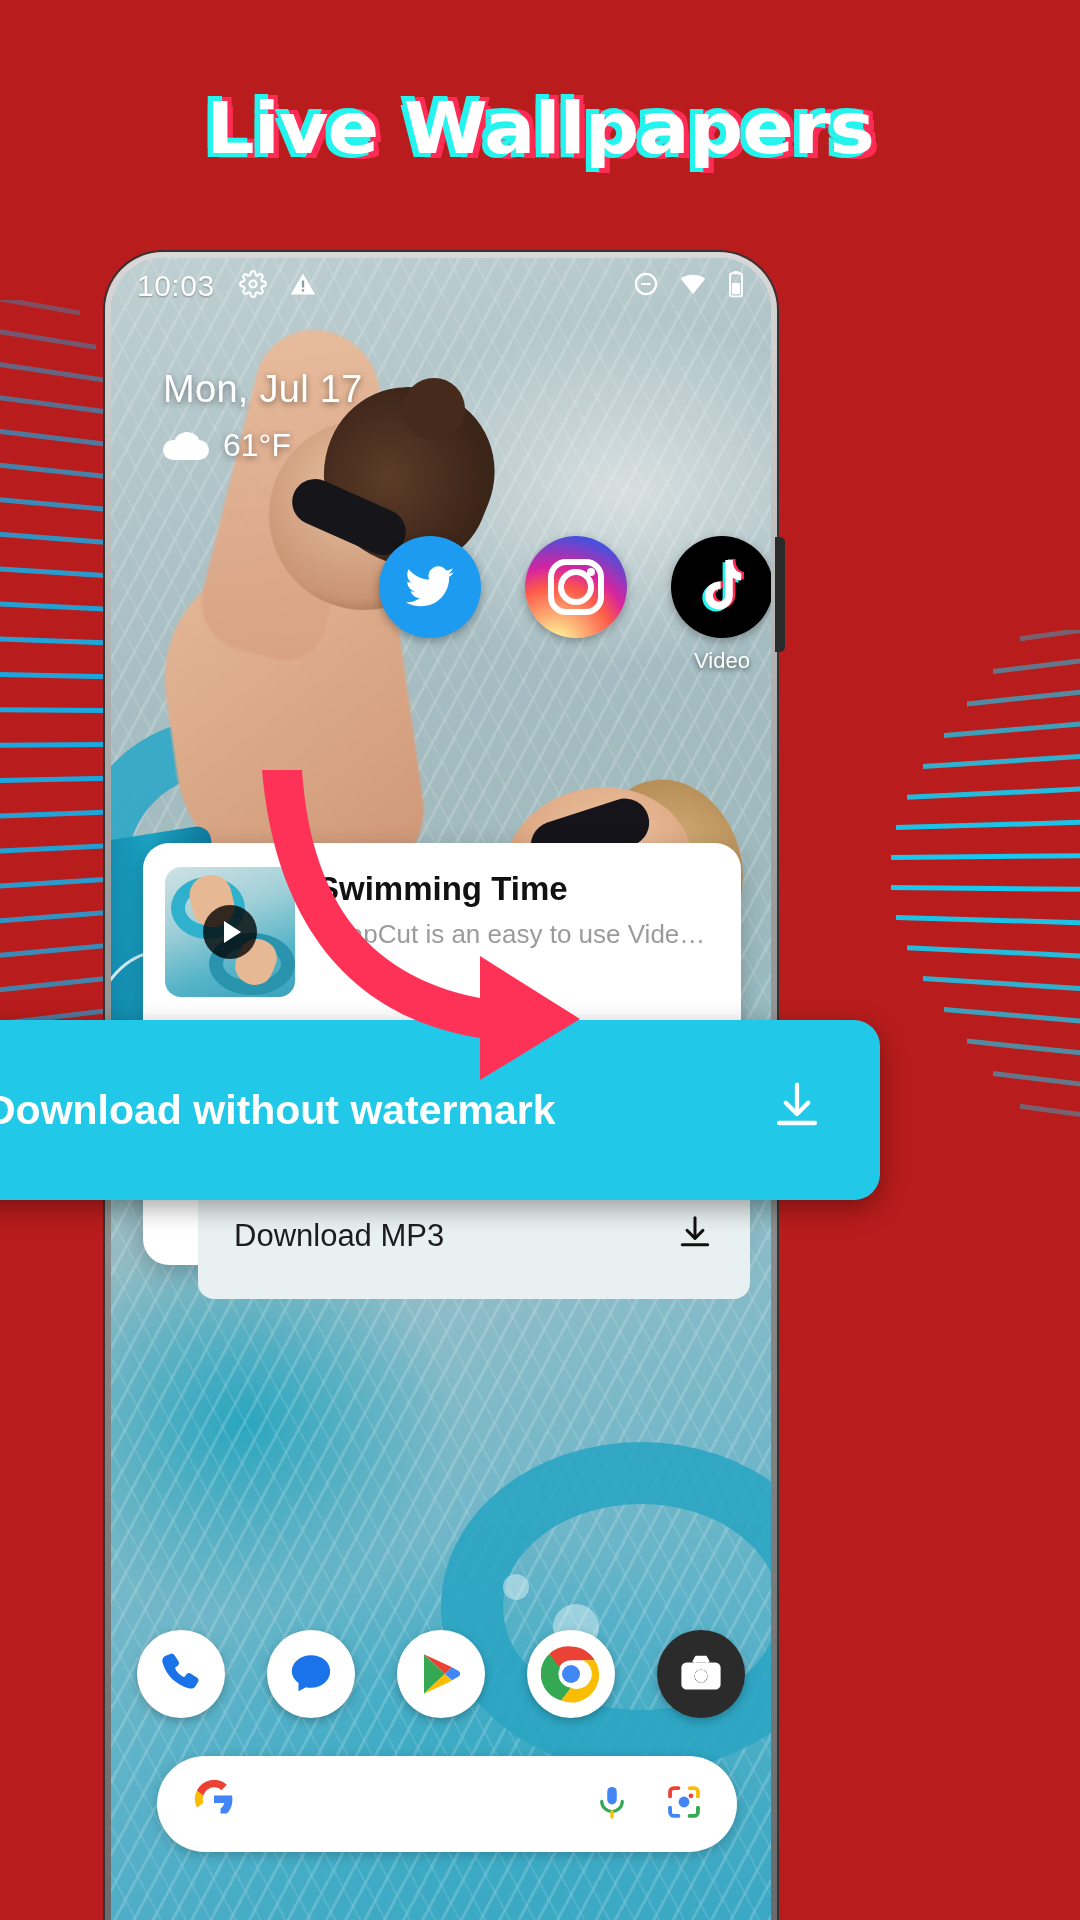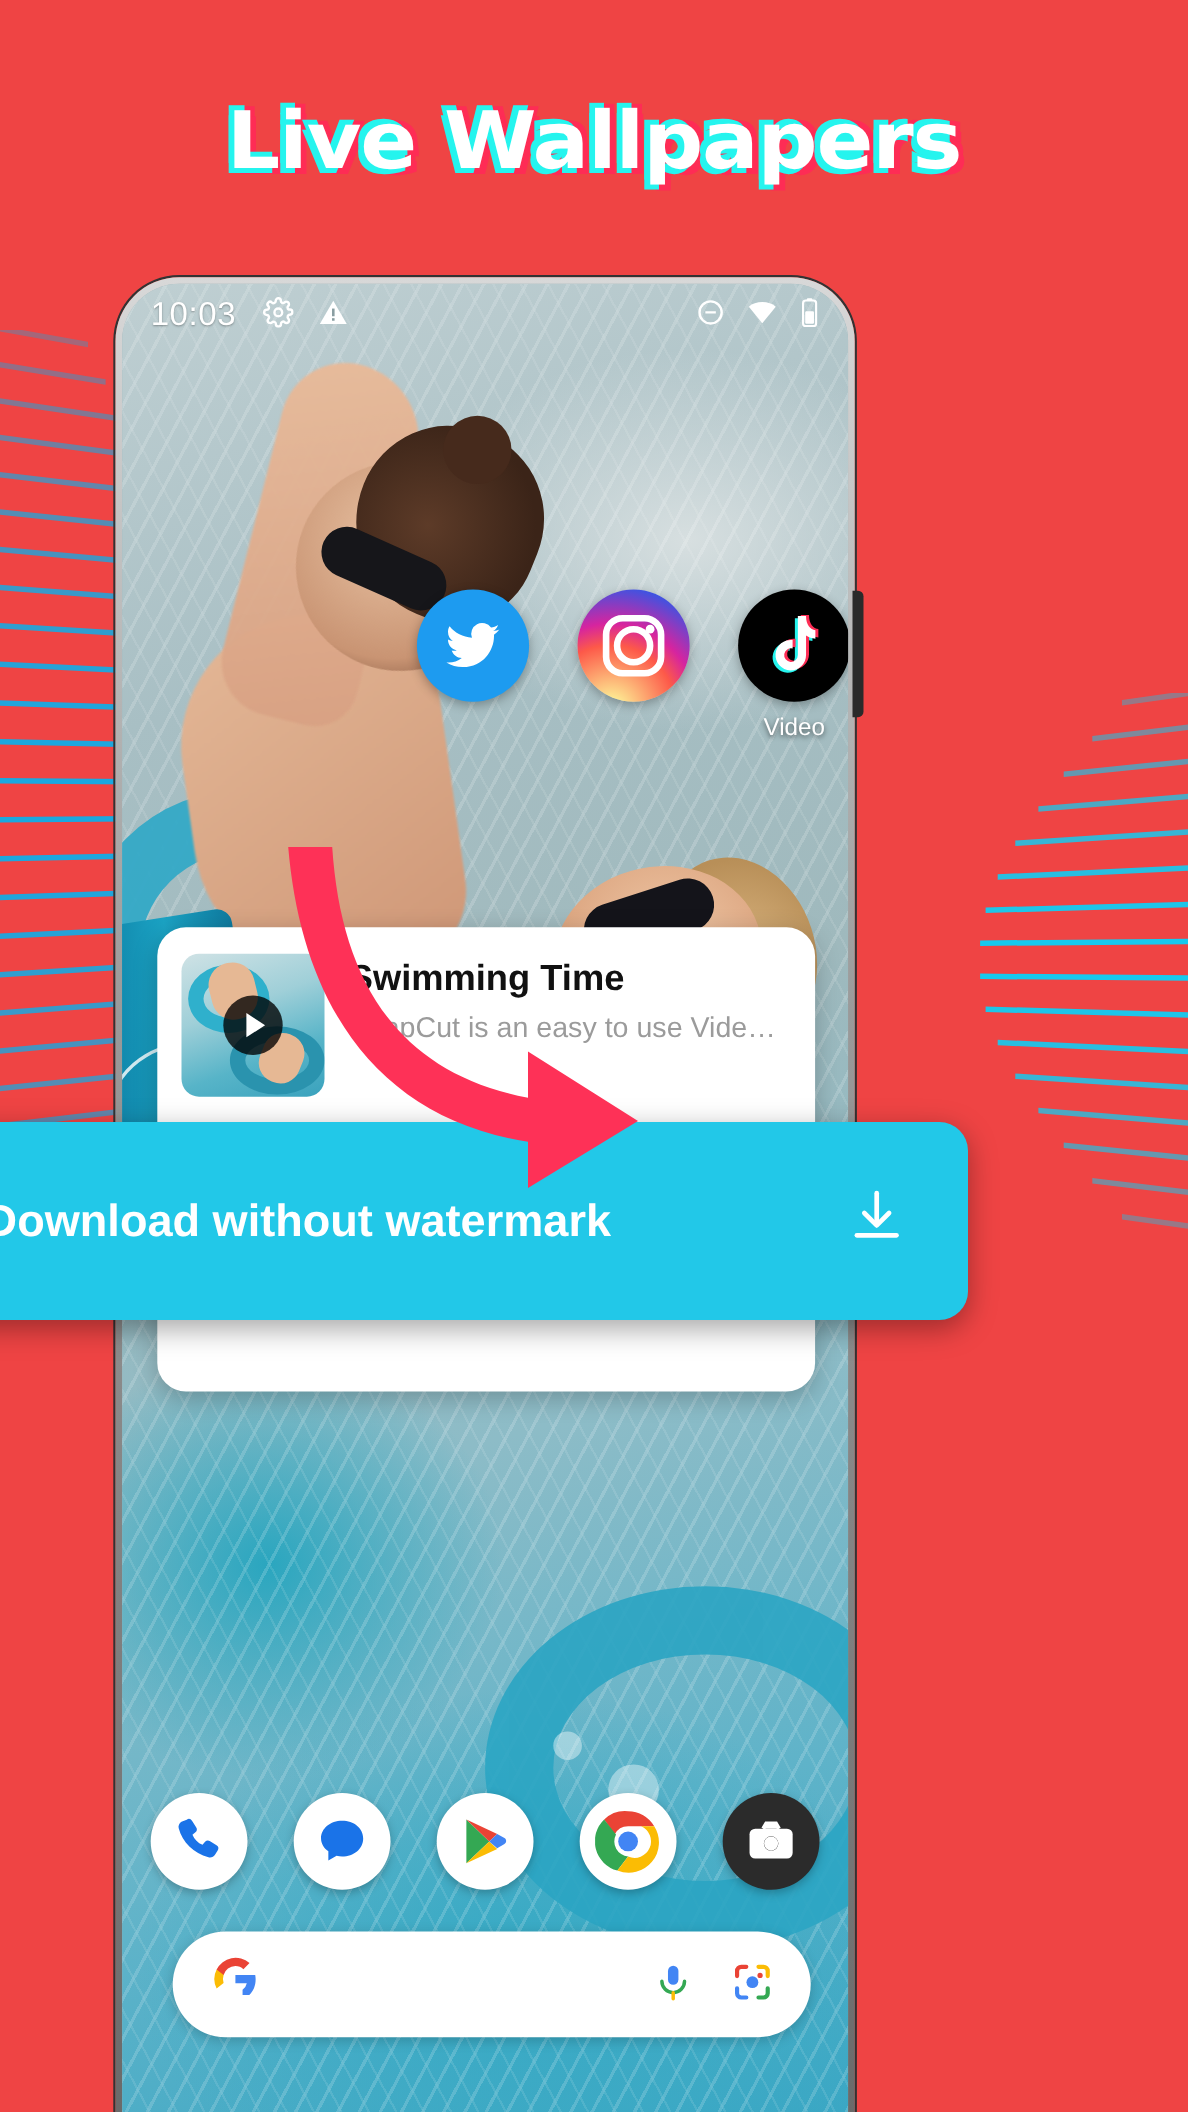--- a/index.html
+++ b/index.html
@@ -1,19 +1,19 @@
 <!DOCTYPE html>
 <html><head>
 <meta charset="utf-8">
 <style>
   * { margin:0; padding:0; box-sizing:border-box; }
   html,body { width:1080px; height:1920px; background:#000; overflow:hidden;
               font-family:"Liberation Sans", sans-serif; }
 
-  #stage { position:relative; width:1080px; height:1920px; background:#ef4444; overflow:hidden; }
+  #stage { position:relative; width:1080px; height:1920px; background:#b91c1c; overflow:hidden; }
 
   
   .grid-left, .grid-right { position:absolute; overflow:hidden; }
   .grid-left  { left:-10px;  top:300px;  width:220px; height:880px; }
   .grid-right { right:-10px; top:630px;  width:230px; height:520px; }
   .gl-line {
     position:absolute; left:0; width:230px; height:5px;
     background:#1aa8e0;
   }
   .gr-line {
@@ -450,20 +450,27 @@
           <span class="ico">
             <svg width="18" height="28" viewBox="0 0 14 26" fill="none" stroke="#fff" stroke-width="1.8">
               <rect x="1.5" y="3" width="11" height="21.5" rx="2.2"></rect>
               <rect x="4.6" y="1" width="4.8" height="2.2" rx="1" fill="#fff" stroke="none"></rect>
               <rect x="3.3" y="12" width="7.4" height="10.6" rx="1" fill="#fff" stroke="none"></rect>
             </svg>
           </span>
         </div>
       </div>
 
+      <div class="widget">
+        <div class="w-date">Mon, Jul 17</div>
+        <div class="w-row">
+          <span class="cloud"></span>
+          <span class="w-temp">61°F</span>
+        </div>
+      </div>
 
       <div class="social-row">
         <div class="social s-twitter">
           <svg width="58" height="58" viewBox="0 0 24 24" fill="#fff">
             <path d="M22 5.9c-.7.3-1.5.5-2.4.6.9-.5 1.5-1.3 1.8-2.3-.8.5-1.7.8-2.6 1A4.1 4.1 0 0 0 11.6 9c-3.4-.2-6.4-1.8-8.4-4.3-.4.6-.6 1.3-.6 2.1 0 1.4.7 2.7 1.8 3.4-.6 0-1.3-.2-1.8-.5v.1c0 2 1.4 3.6 3.3 4-.3.1-.7.1-1.1.1-.3 0-.5 0-.8-.1.5 1.6 2 2.8 3.8 2.8A8.3 8.3 0 0 1 2 18.3 11.7 11.7 0 0 0 8.3 20c7.5 0 11.6-6.2 11.6-11.6v-.5c.8-.6 1.5-1.3 2.1-2.1z"></path>
           </svg>
         </div>
         <div class="social s-insta">
           <span class="insta-frame"></span>
         </div>
@@ -506,20 +513,30 @@
             </svg>
           </div>
           <div class="act-btn act-ghost">
             <svg width="36" height="36" viewBox="0 0 24 24" fill="none" stroke="#9aa3a6" stroke-width="2" stroke-linecap="round" stroke-linejoin="round">
               <path d="M3 18c1-7 7-9 12-9"></path>
                 <path d="M13 4l7 5-7 5"></path>
             </svg>
           </div>
         </div>
 
+        <div class="mp3-row">
+          <span>Download MP3</span>
+          <span class="m-ico">
+            <svg width="38" height="38" viewBox="0 0 24 24" fill="none" stroke="#111" stroke-width="1.9" stroke-linecap="round" stroke-linejoin="round">
+              <path d="M12 3v12"></path>
+                <path d="M7 11l5 5 5-5"></path>
+                <path d="M4 20h16"></path>
+            </svg>
+          </span>
+        </div>
       </div>
 
       <div class="dock">
         <div class="dock-app d-phone">
           <svg width="50" height="50" viewBox="0 0 24 24" fill="#1a73e8">
             <path d="M6.6 2.5a1.7 1.7 0 0 1 2.3.5l1.8 2.8a1.7 1.7 0 0 1-.3 2.2l-1.3 1.1c.8 2 2.4 3.6 4.4 4.4l1.1-1.3a1.7 1.7 0 0 1 2.2-.3l2.8 1.8a1.7 1.7 0 0 1 .5 2.3l-1.1 1.7c-.6 1-1.8 1.5-2.9 1.2C9.7 17.4 4.6 12.3 3.1 6.3c-.3-1.1.2-2.3 1.2-2.9z"></path>
           </svg>
         </div>
         <div class="dock-app d-msg">
           <svg width="50" height="50" viewBox="0 0 24 24" fill="#1a73e8">

